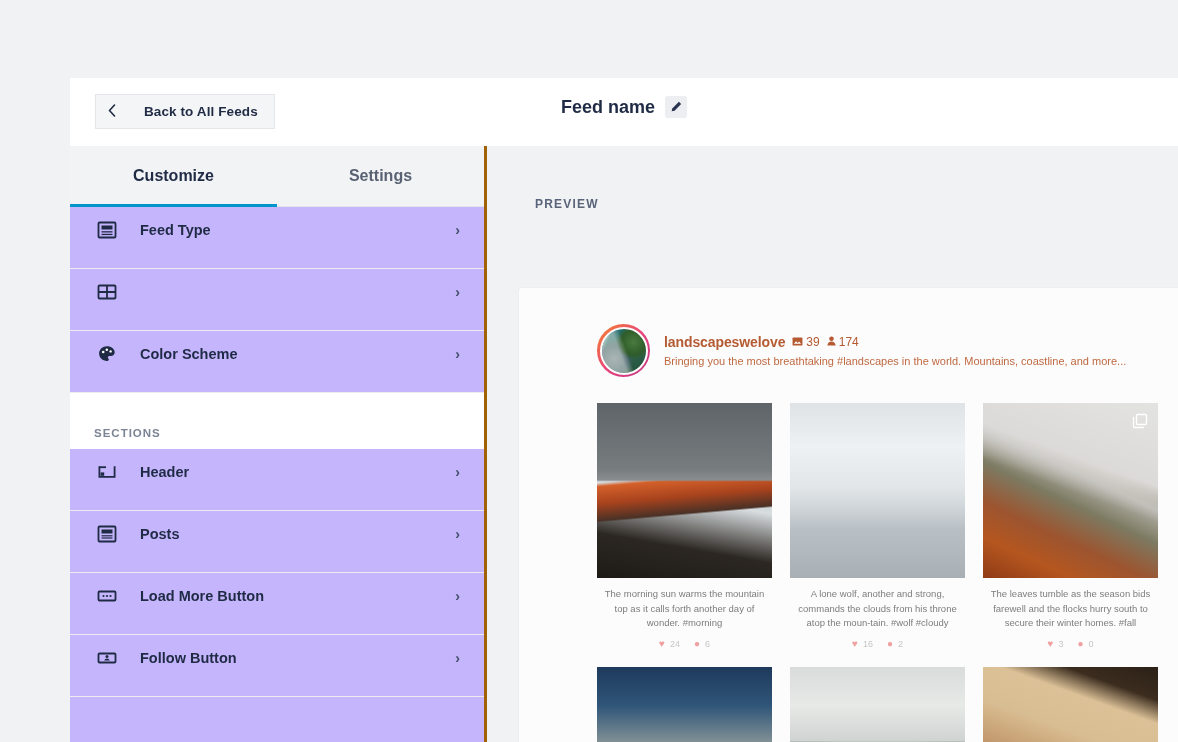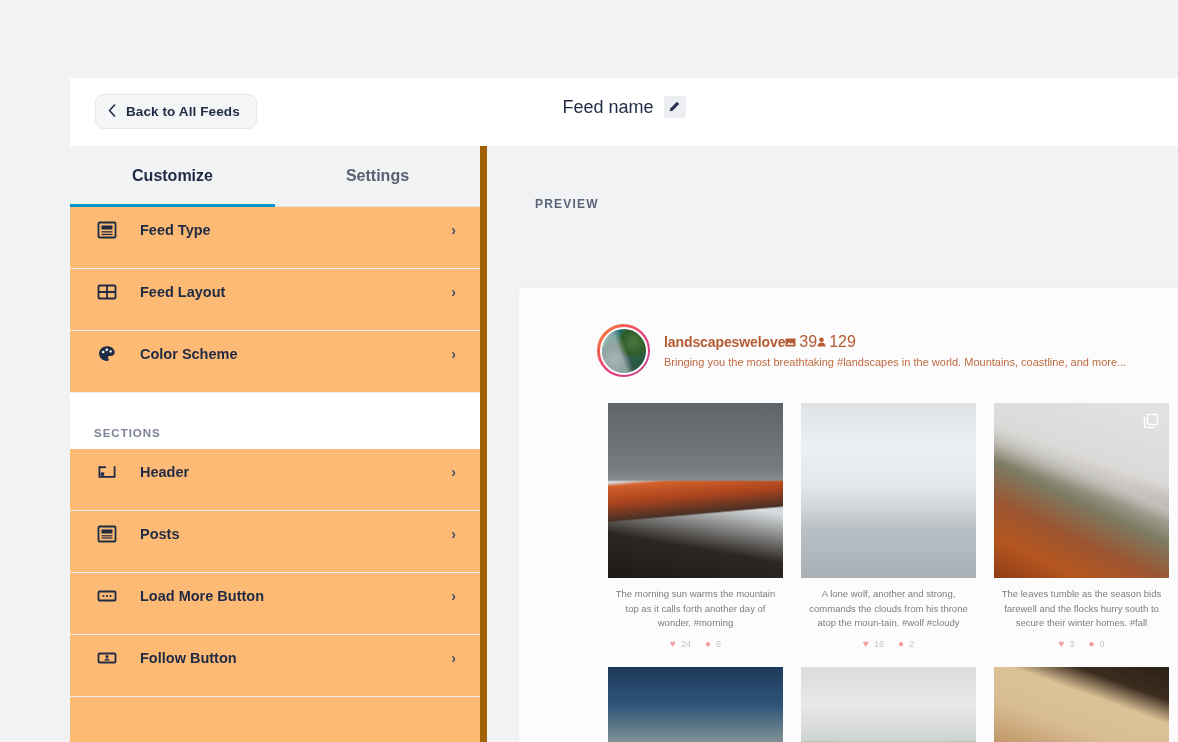--- a/index.html
+++ b/index.html
@@ -20,72 +20,72 @@
   }
 
   
   .topbar {
     position: relative; height: 68px; background: #ffffff;
     display: flex; align-items: center;
   }
   .back-btn {
     position: absolute; left: 25px; top: 16px;
     height: 35px; padding: 0 16px 0 12px;
-    background: #f4f5f7; border: 1px solid #e4e6ea; border-radius: 9px;
-    display: flex; align-items: center; gap: 10px;
+    background: #f4f5f7; border: 1px solid #e4e6ea; border-radius: 0;
+    display: flex; align-items: center; gap: 28px;
     cursor: pointer;
   }
   .back-btn .chev {
     font-size: 15px; color: #1f2a44; line-height: 1; font-weight: 400;
   }
   .back-btn .lbl {
     font-size: 13.5px; font-weight: bold; color: #1f2a44; letter-spacing: .1px;
   }
   .feed-title-wrap {
     position: absolute; left: 0; right: 0; top: 18px;
     display: flex; align-items: center; justify-content: center; gap: 10px;
     pointer-events: none;
   }
   .feed-title {
-    font-size: 18px; font-weight: normal; color: #1f2a44;
+    font-size: 18px; font-weight: bold; color: #1f2a44;
   }
   .edit-btn {
     width: 22px; height: 22px; background: #edeef1; border-radius: 3px;
     display: flex; align-items: center; justify-content: center;
     pointer-events: auto; cursor: pointer;
   }
 
   
   .body-split { display: flex; height: 596px; }
 
   
   .sidebar {
     width: 417px; flex: 0 0 417px; background: #ffffff;
-    border-right: 7px solid #a16207;
+    border-right: 3px solid #a16207;
     display: flex; flex-direction: column;
   }
   .tabs {
     display: flex; height: 61px; background: #f2f3f5;
     border-bottom: 1px solid #e2e4e8;
   }
   .tab {
     flex: 1; display: flex; align-items: center; justify-content: center;
     font-size: 16px; font-weight: bold; color: #596273;
     cursor: pointer; position: relative;
   }
   .tab.active { color: #1f2a44; }
   .tab.active::after {
     content: ""; position: absolute; left: 0; right: 0; bottom: -1px;
     height: 3px; background: #0096cc;
   }
   .menu { flex: 1; background: #fff; overflow: hidden; }
   .menu-row {
     height: 62px; display: flex; align-items: center;
     padding: 0 24px 16px 26px; border-bottom: 1px solid #ececee;
-    cursor: pointer; background: #fdba74; justify-content: space-between;
+    cursor: pointer; background: #c4b5fd; justify-content: space-between;
   }
   .menu-row .ico {
     width: 22px; height: 22px; flex: 0 0 22px; margin-right: 22px;
     display: flex; align-items: center; justify-content: center;
     color: #1f2a44;
   }
   .menu-row .txt {
     flex: 1; font-size: 14.5px; font-weight: bold; color: #1f2a44;
   }
   .menu-row .arrow {
@@ -131,39 +131,39 @@
       linear-gradient(160deg, #1f6f7a 0%, #2f6a52 45%, #244d3a 100%);
     overflow: hidden; position: relative;
   }
   .avatar-inner::after{
     content:""; position:absolute; inset:0;
     background:
       linear-gradient(115deg, rgba(255,255,255,.55) 8%, rgba(255,255,255,0) 18%),
       linear-gradient(70deg, rgba(230,235,230,.5) 42%, rgba(255,255,255,0) 55%);
   }
   .ig-meta { padding-top: 2px; }
-  .ig-name-row { display: flex; align-items: center; }
+  .ig-name-row { display: flex; align-items: center; gap: 7px; }
   .ig-name {
     font-size: 14px; font-weight: bold; color: #b55a32;
     letter-spacing: -.1px;
   }
   .ig-stat {
     display: flex; align-items: center; gap: 3px;
-    font-size: 16px; color: #b55a32;
+    font-size: 12px; color: #b55a32;
   }
   .ig-bio {
     font-size: 11px; color: #c06a42; margin-top: 4px; line-height: 1.4;
   }
 
   
   .grid {
     display: grid; grid-template-columns: repeat(3, 175px);
     gap: 18px; padding: 26px 0 0 78px;
   }
-  .post { width: 175px; margin-left: 11px; }
+  .post { width: 175px; }
   .thumb {
     width: 175px; height: 175px; position: relative; overflow: hidden;
     background: #ccc;
   }
   .carousel-ic {
     position: absolute; top: 10px; right: 10px;
     width: 16px; height: 16px;
   }
   .cap {
     font-size: 9.5px; color: #7d7d7d; text-align: center;
@@ -273,21 +273,20 @@
             <span class="arrow">›</span>
           </div>
 
           <div class="menu-row">
             <span class="ico">
               <svg width="20" height="20" viewBox="0 0 20 20" fill="none">
                 <rect x="1.5" y="3.5" width="17" height="13" rx="1" stroke="#1f2a44" stroke-width="1.8"></rect>
                 <path d="M10 3.5V16.5M1.5 10H18.5" stroke="#1f2a44" stroke-width="1.8"></path>
               </svg>
             </span>
-            <span class="txt">Feed Layout</span>
             <span class="arrow">›</span>
           </div>
 
           <div class="menu-row">
             <span class="ico">
               <svg width="20" height="20" viewBox="0 0 20 20" fill="none">
                 <path d="M10 2.2c-4.4 0-7.9 3.2-7.9 7.4 0 4.2 3.5 7.4 7.9 7.4 1.1 0 1.8-.6 1.8-1.5 0-.5-.2-.8-.5-1.1-.3-.3-.4-.6-.4-1 0-.8.7-1.4 1.6-1.4h1.3c2.2 0 3.9-1.6 3.9-3.7 0-3.4-3.4-6.1-7.7-6.1z" fill="#1f2a44"></path>
                 <circle cx="6.2" cy="8" r="1.3" fill="#fff"></circle>
                 <circle cx="9.8" cy="5.8" r="1.3" fill="#fff"></circle>
                 <circle cx="13.6" cy="7.4" r="1.2" fill="#fff"></circle>
@@ -374,21 +373,21 @@
                   </span>
                   <span>39</span>
                 </span>
                 <span class="ig-stat">
                   <span>
                     <svg width="9" height="10" viewBox="0 0 9 10" fill="none">
                       <circle cx="4.5" cy="2.7" r="2.3" fill="#b55a32"></circle>
                       <path d="M0.3 9.6C0.7 7 2.4 5.6 4.5 5.6s3.8 1.4 4.2 4H0.3z" fill="#b55a32"></path>
                     </svg>
                   </span>
-                  <span>129</span>
+                  <span>174</span>
                 </span>
               </div>
               <div class="ig-bio">Bringing you the most breathtaking #landscapes in the world. Mountains, coastline, and more...</div>
             </div>
           </div>
 
           <div class="grid">
 
             <div class="post">
               <div class="thumb ph-mountain"></div>

